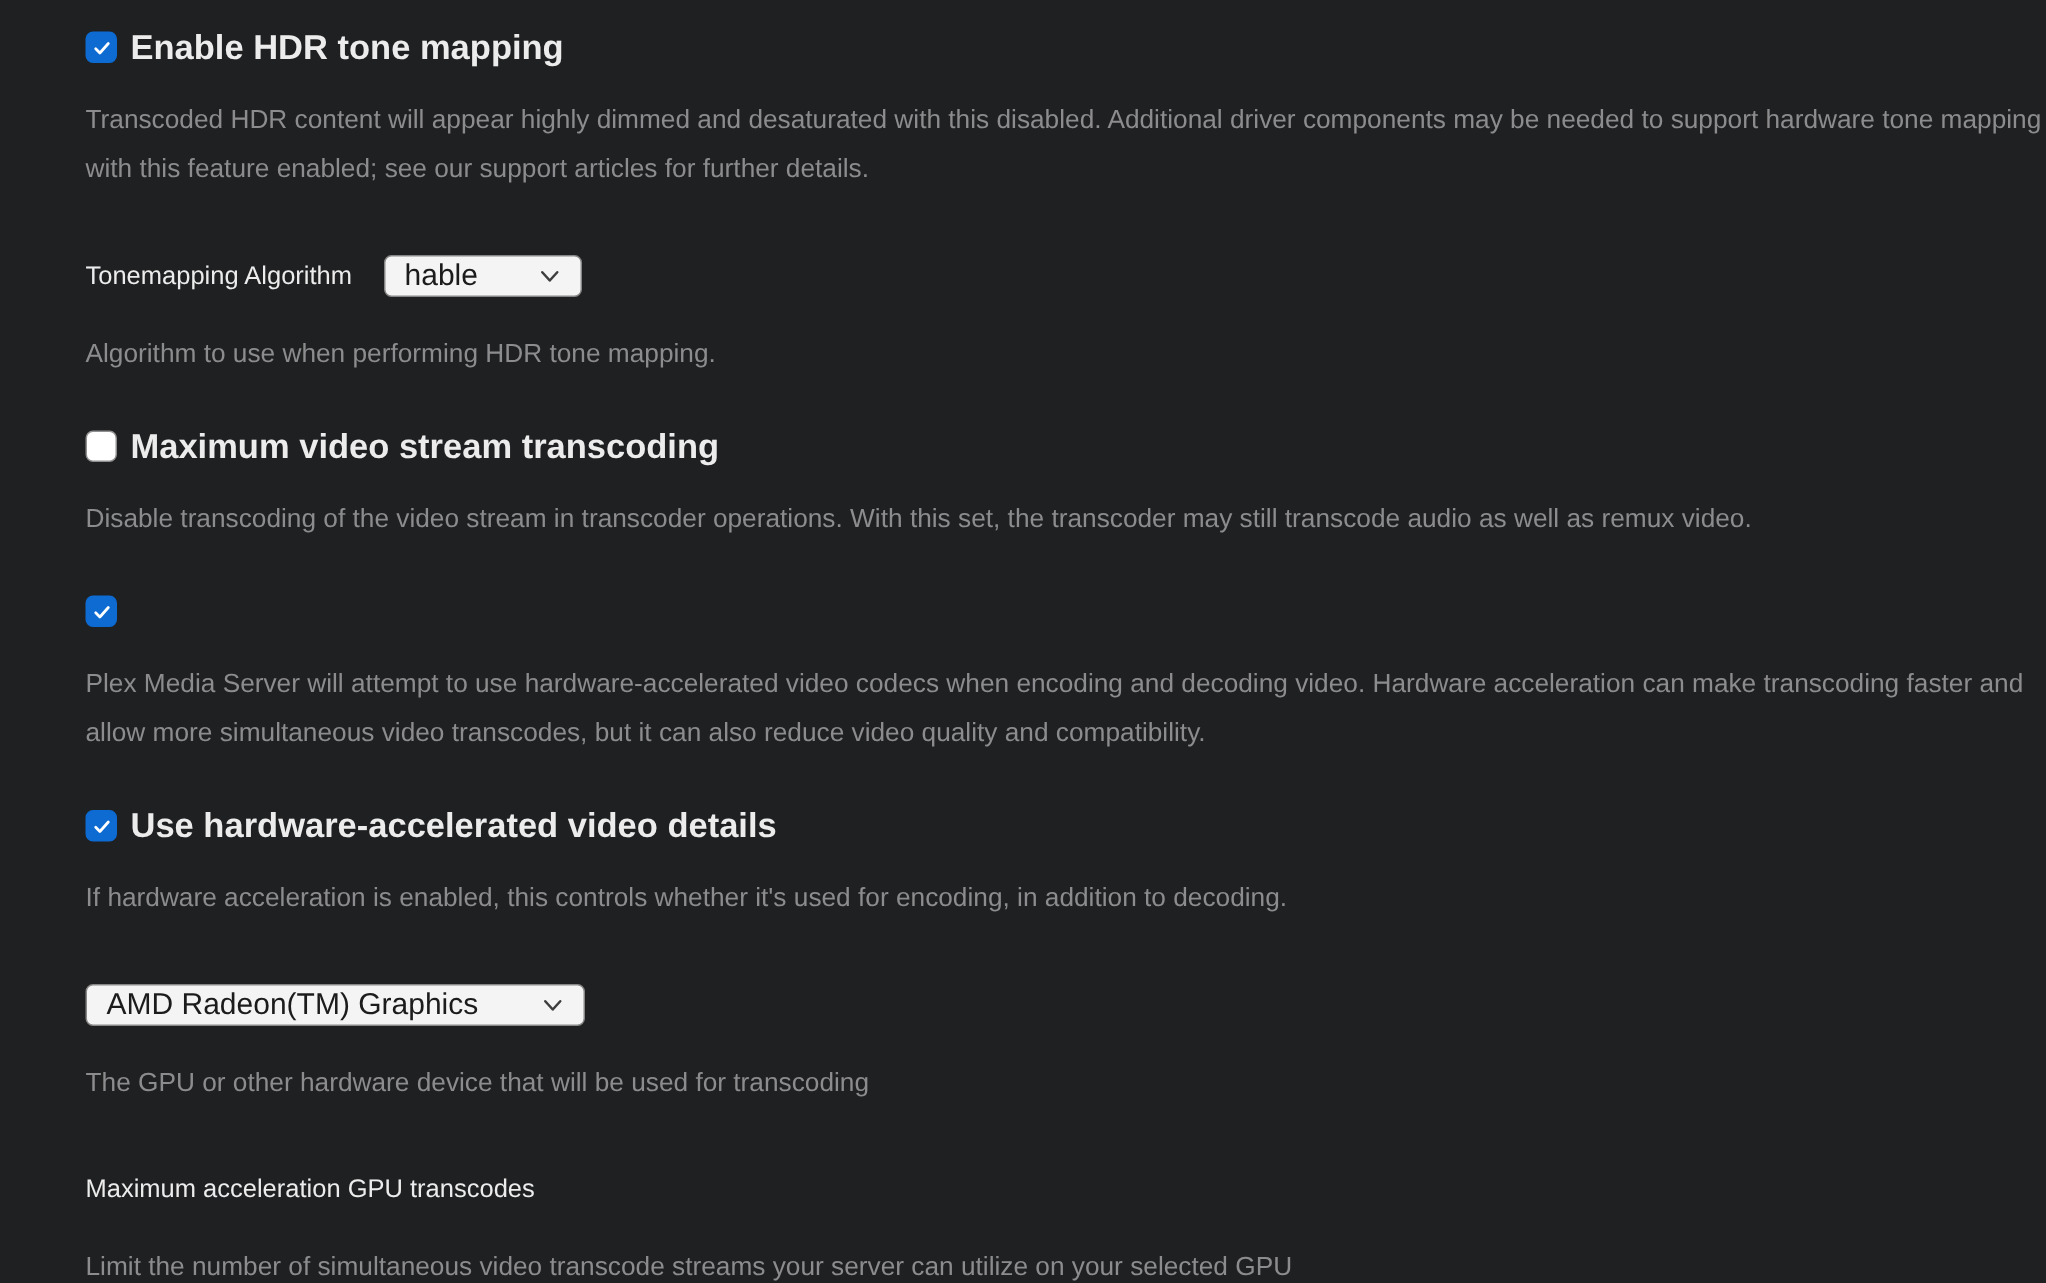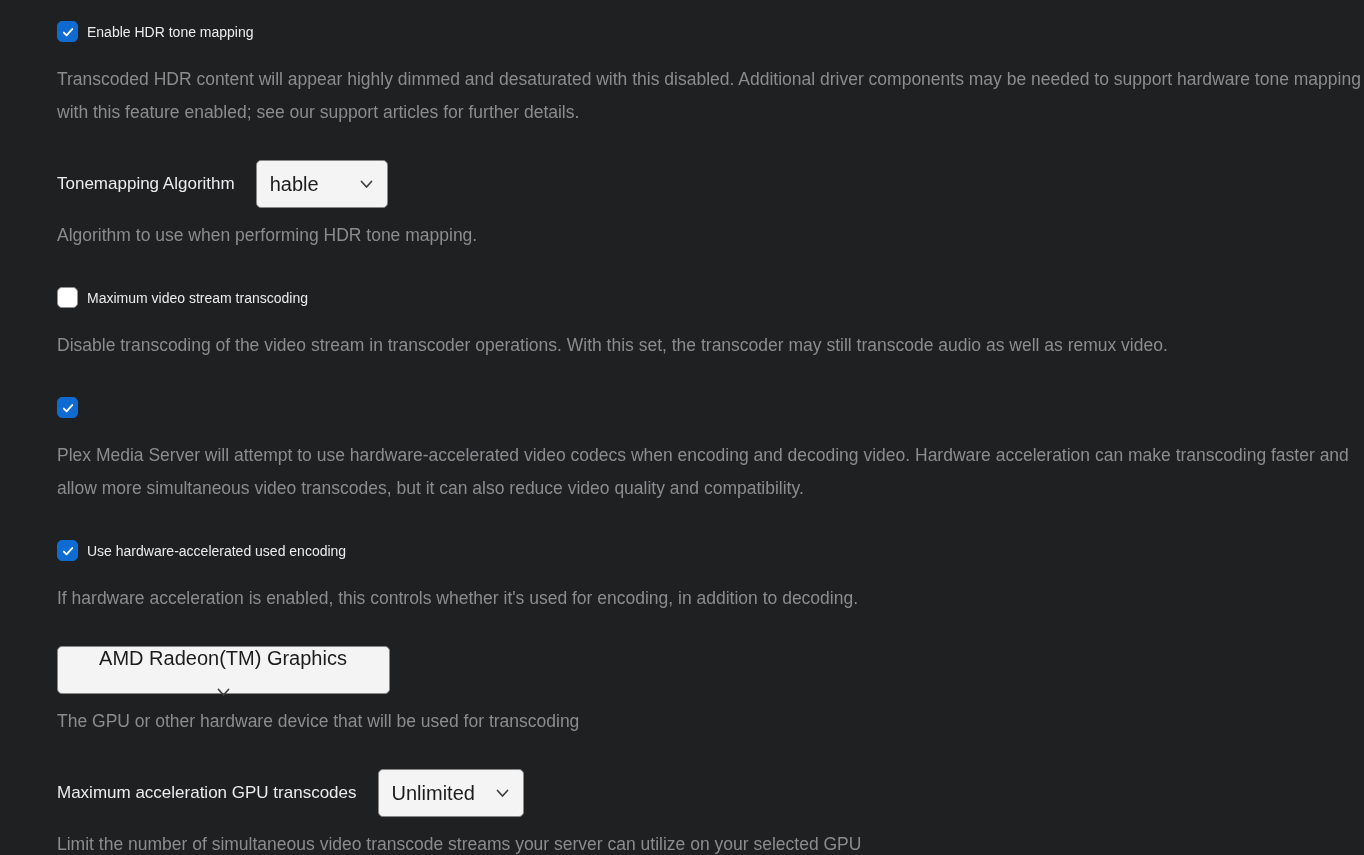--- a/index.html
+++ b/index.html
@@ -30,38 +30,38 @@
     width: 21px; height: 21px; flex: 0 0 21px;
     border-radius: 5px;
     background: #ffffff;
     border: 1px solid #909090;
     display: inline-flex; align-items: center; justify-content: center;
     cursor: pointer;
   }
   .checkbox svg { display: none; }
   .checkbox.checked { background: var(--accent); border-color: var(--accent); }
   .checkbox.checked svg { display: block; }
-  .cb-label { font-size: 14px; color: var(--label_text); cursor: pointer; }
+  .cb-label { font-size: 23px; color: var(--label_text); cursor: pointer; font-weight: bold; }
 
   
   .sel-row { display: flex; align-items: center; gap: 21px; margin-bottom: 15px; height: 40px; }
   .sel-label { font-size: 17px; color: var(--label_text); }
   .select {
-    height: 48px;
+    height: 28px;
     background: var(--select_bg);
     border: 1px solid var(--select_border);
     border-radius: 5px;
     display: inline-flex; align-items: center; justify-content: space-between;
     gap: 18px;
     padding: 0 14px 0 13px;
     cursor: pointer;
   }
   .sel-value { font-size: 20px; color: var(--select_text); white-space: nowrap; }
   .sel-hable { min-width: 132px; }
-  .sel-amd { min-width: 333px; flex-direction: column; }
+  .sel-amd { min-width: 333px; }
   .sel-unlimited { min-width: 146px; }
   .select svg { flex: 0 0 auto; }
 
   
   .desc { }
   .desc-line {
     font-size: 17.5px;
     line-height: 33px;
     color: var(--description_text);
     white-space: nowrap;
@@ -128,21 +128,21 @@
     </div>
   </section>
 
   <section class="setting">
     <div class="cb-row">
       <span class="checkbox checked">
         <svg width="14" height="14" viewBox="0 0 16 16">
             <polyline points="3.2,8.6 6.4,11.8 12.8,4.6" fill="none" stroke="#ffffff" stroke-width="2.1" stroke-linecap="round" stroke-linejoin="round"></polyline>
           </svg>
       </span>
-      <label class="cb-label">Use hardware-accelerated used encoding</label>
+      <label class="cb-label">Use hardware-accelerated video details</label>
     </div>
     <div class="desc">
       <div class="desc-line">If hardware acceleration is enabled, this controls whether it's used for encoding, in addition to decoding.</div>
     </div>
   </section>
 
   <section class="setting">
     <div class="sel-row">
       <div class="select sel-amd">
         <span class="sel-value">AMD Radeon(TM) Graphics</span>
@@ -152,25 +152,19 @@
       </div>
     </div>
     <div class="desc">
       <div class="desc-line">The GPU or other hardware device that will be used for transcoding</div>
     </div>
   </section>
 
   <section class="setting">
     <div class="sel-row">
       <span class="sel-label">Maximum acceleration GPU transcodes</span>
-      <div class="select sel-unlimited">
-        <span class="sel-value">Unlimited</span>
-        <svg width="13" height="9" viewBox="0 0 13 9">
-            <polyline points="1.5,1.5 6.5,7 11.5,1.5" fill="none" stroke="#3f3f3f" stroke-width="1.7" stroke-linecap="round" stroke-linejoin="round"></polyline>
-          </svg>
-      </div>
     </div>
     <div class="desc">
       <div class="desc-line">Limit the number of simultaneous video transcode streams your server can utilize on your selected GPU</div>
     </div>
   </section>
 
 </div>
 
 </body></html>

